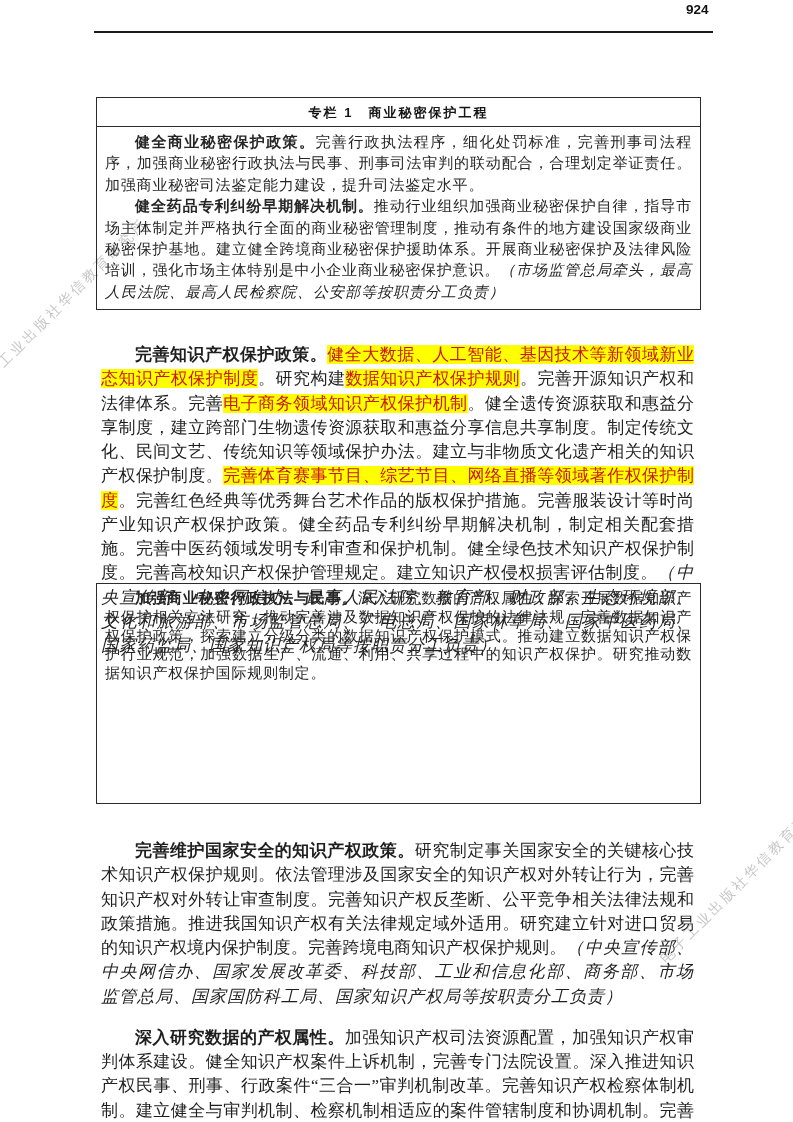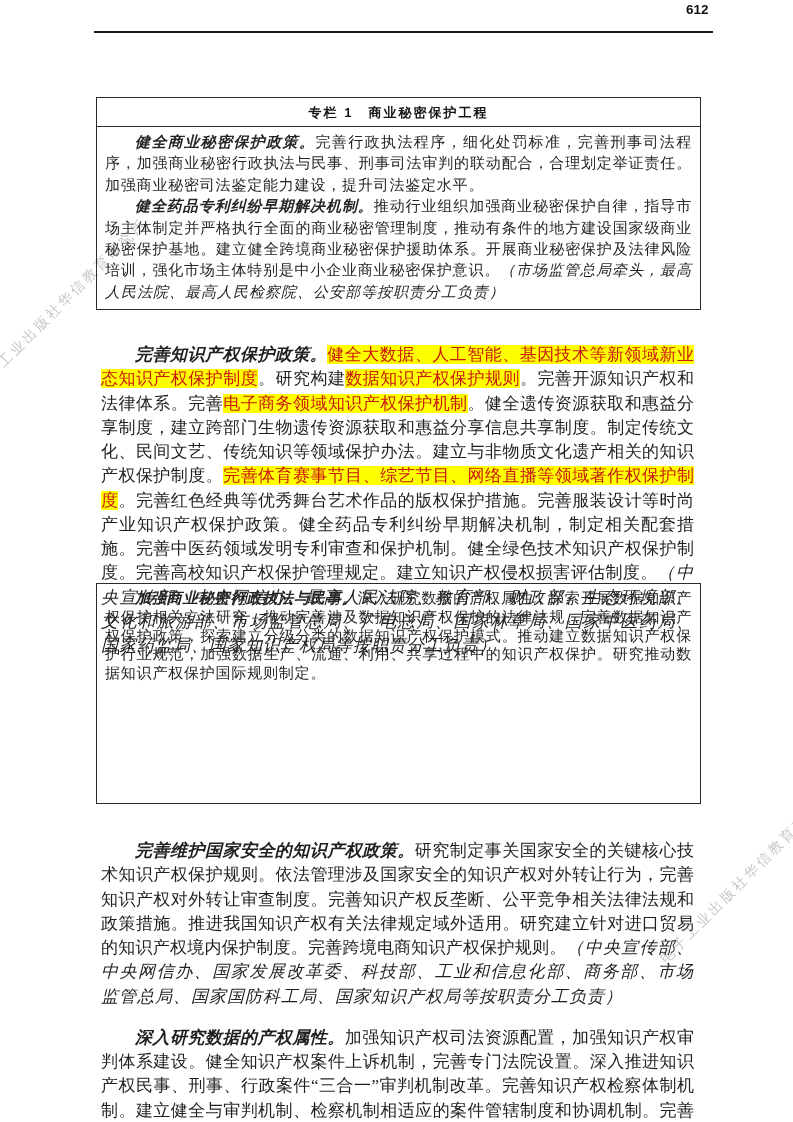--- a/index.html
+++ b/index.html
@@ -78,37 +78,37 @@
   .main-rest{top:822px;}
   .main p{
     margin:17px;
     text-indent:2em;
     text-align:justify;
     font-size:17px;
     line-height:24.25px;
     color:var(--body_text);
   }
   .seg-normal{}
-  .seg-lead{font-weight:bold;font-style:italic;}
+  .seg-lead{font-weight:bold;}
   .seg-kai{font-style:italic;letter-spacing:1px;}
   .seg-hl{
     background:var(--highlight_bg);
     color:var(--highlight_text);
   }
   .p-heading{font-style:italic;letter-spacing:1px;}
 </style>
 </head>
 <body>
 
 <div class="page">
 
   <div class="watermark wm-left">电子工业出版社华信教育研究所</div>
   <div class="watermark wm-right">电子工业出版社华信教育研究所</div>
 
-  <span class="pagenum">612</span>
+  <span class="pagenum">924</span>
   <div class="rule"></div>
 
   <section class="box box1">
     <div class="box-title">专栏 1　商业秘密保护工程</div>
     <div class="box-body">
       <p><span class="seg-lead">健全商业秘密保护政策。</span><span class="seg-normal">完善行政执法程序，细化处罚标准，完善刑事司法程序，加强商业秘密行政执法与民事、刑事司法审判的联动配合，合理划定举证责任。加强商业秘密司法鉴定能力建设，提升司法鉴定水平。</span></p>
       <p><span class="seg-lead">健全药品专利纠纷早期解决机制。</span><span class="seg-normal">推动行业组织加强商业秘密保护自律，指导市场主体制定并严格执行全面的商业秘密管理制度，推动有条件的地方建设国家级商业秘密保护基地。建立健全跨境商业秘密保护援助体系。开展商业秘密保护及法律风险培训，强化市场主体特别是中小企业商业秘密保护意识。</span><span class="seg-kai">（市场监管总局牵头，最高人民法院、最高人民检察院、公安部等按职责分工负责）</span></p>
     </div>
   </section>
 

